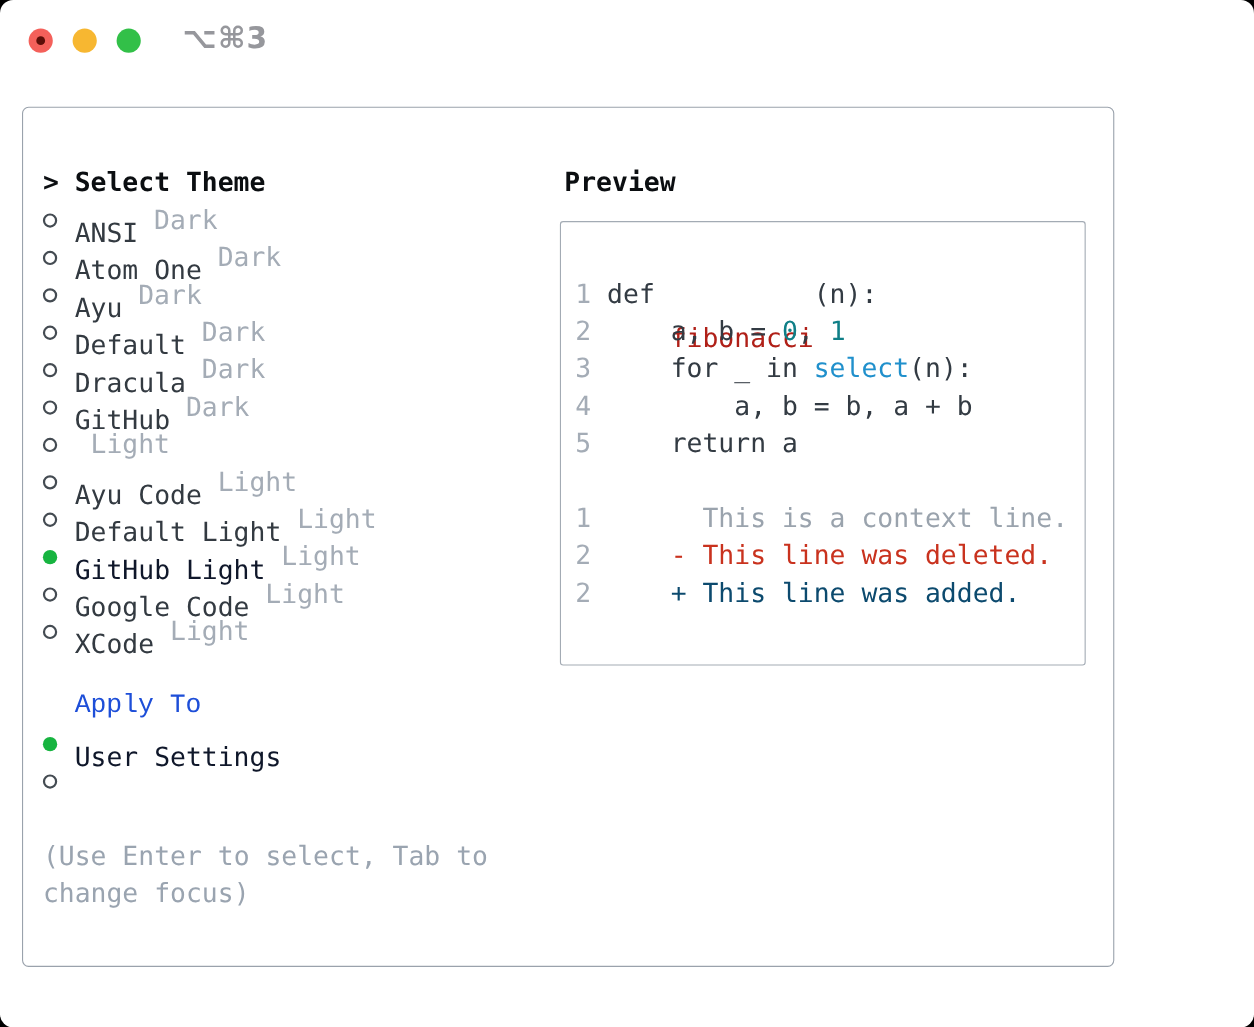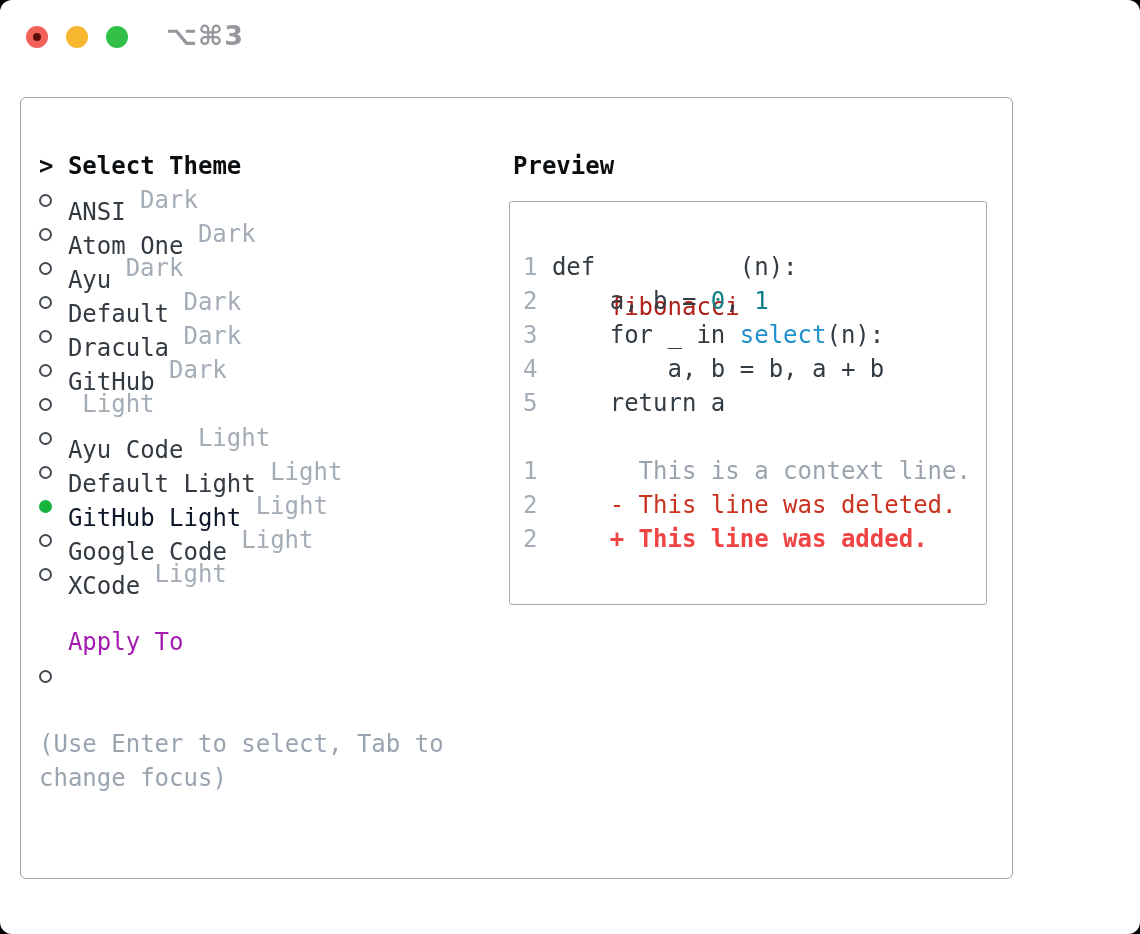--- a/index.html
+++ b/index.html
@@ -49,21 +49,21 @@
     width:13px;height:13px;border-radius:50%;
     border:2px solid #444b52;box-sizing:border-box;
   }
   .dot{
     width:13px;height:13px;border-radius:50%;background:#17b440;
   }
   .heading-text{font-weight:700;color:#0b0e11;}
   .item-name{color:#333a41;margin-top:24px;}
   .item-name.selected{color:#0f172a;}
   .item-suffix{color:#a4acb6;margin-left:14.4px;}
-  .apply-heading{color:#a21caf;font-weight:500;}
+  .apply-heading{color:#1d4ed8;font-weight:500;font-family:Liberation Mono, monospace;}
   .help-row{color:#9aa4b0;}
   .spacer{height:34px;}
   
   .preview-heading{
     position:absolute;left:492px;top:51px;height:34px;line-height:34px;
     font-size:24px;font-weight:700;color:#0b0e11;
   }
   .preview-box{
     position:absolute;left:488px;top:103px;width:478px;height:404px;
     border:1.5px solid #a3abb4;border-radius:3px;background:#fff;
@@ -74,21 +74,21 @@
     height:34px;line-height:34px;font-size:24px;white-space:pre;
     display:flex;
   }
   .lineno{color:#a4acb6;}
   .seg-code{color:#333b43;}
   .seg-fn{color:#b02018;margin-top:40px;}
   .seg-num{color:#0f7f87;}
   .seg-blt{color:#2090cc;}
   .seg-ctx{color:#9aa3ad;}
   .seg-del{color:#c9321e;}
-  .seg-add{color:#ef4444;font-weight:bold;}
+  .seg-add{color:#0c4a6e;}
 </style>
 </head>
 <body>
 
 <div class="window">
 
   <div class="titlebar">
     <div class="light red">
       <div class="inner-dot"></div>
     </div>
@@ -123,20 +123,21 @@
         </div>
 
       <div class="spacer"></div>
 
       <div class="row">
         <span class="marker-cell"></span>
         <span class="apply-heading">Apply To</span>
       </div>
 
       <div id="apply-rows">
+          <div class="row"><span class="marker-cell"><span class="dot"></span></span><span class="item-name selected">User Settings</span></div>
           <div class="row"><span class="marker-cell"><span class="ring"></span></span></div>
         </div>
 
       <div class="spacer"></div>
 
       <div class="row help-row">(Use Enter to select, Tab to</div>
       <div class="row help-row">change focus)</div>
     </div>
 
     <div class="preview-heading">Preview</div>

